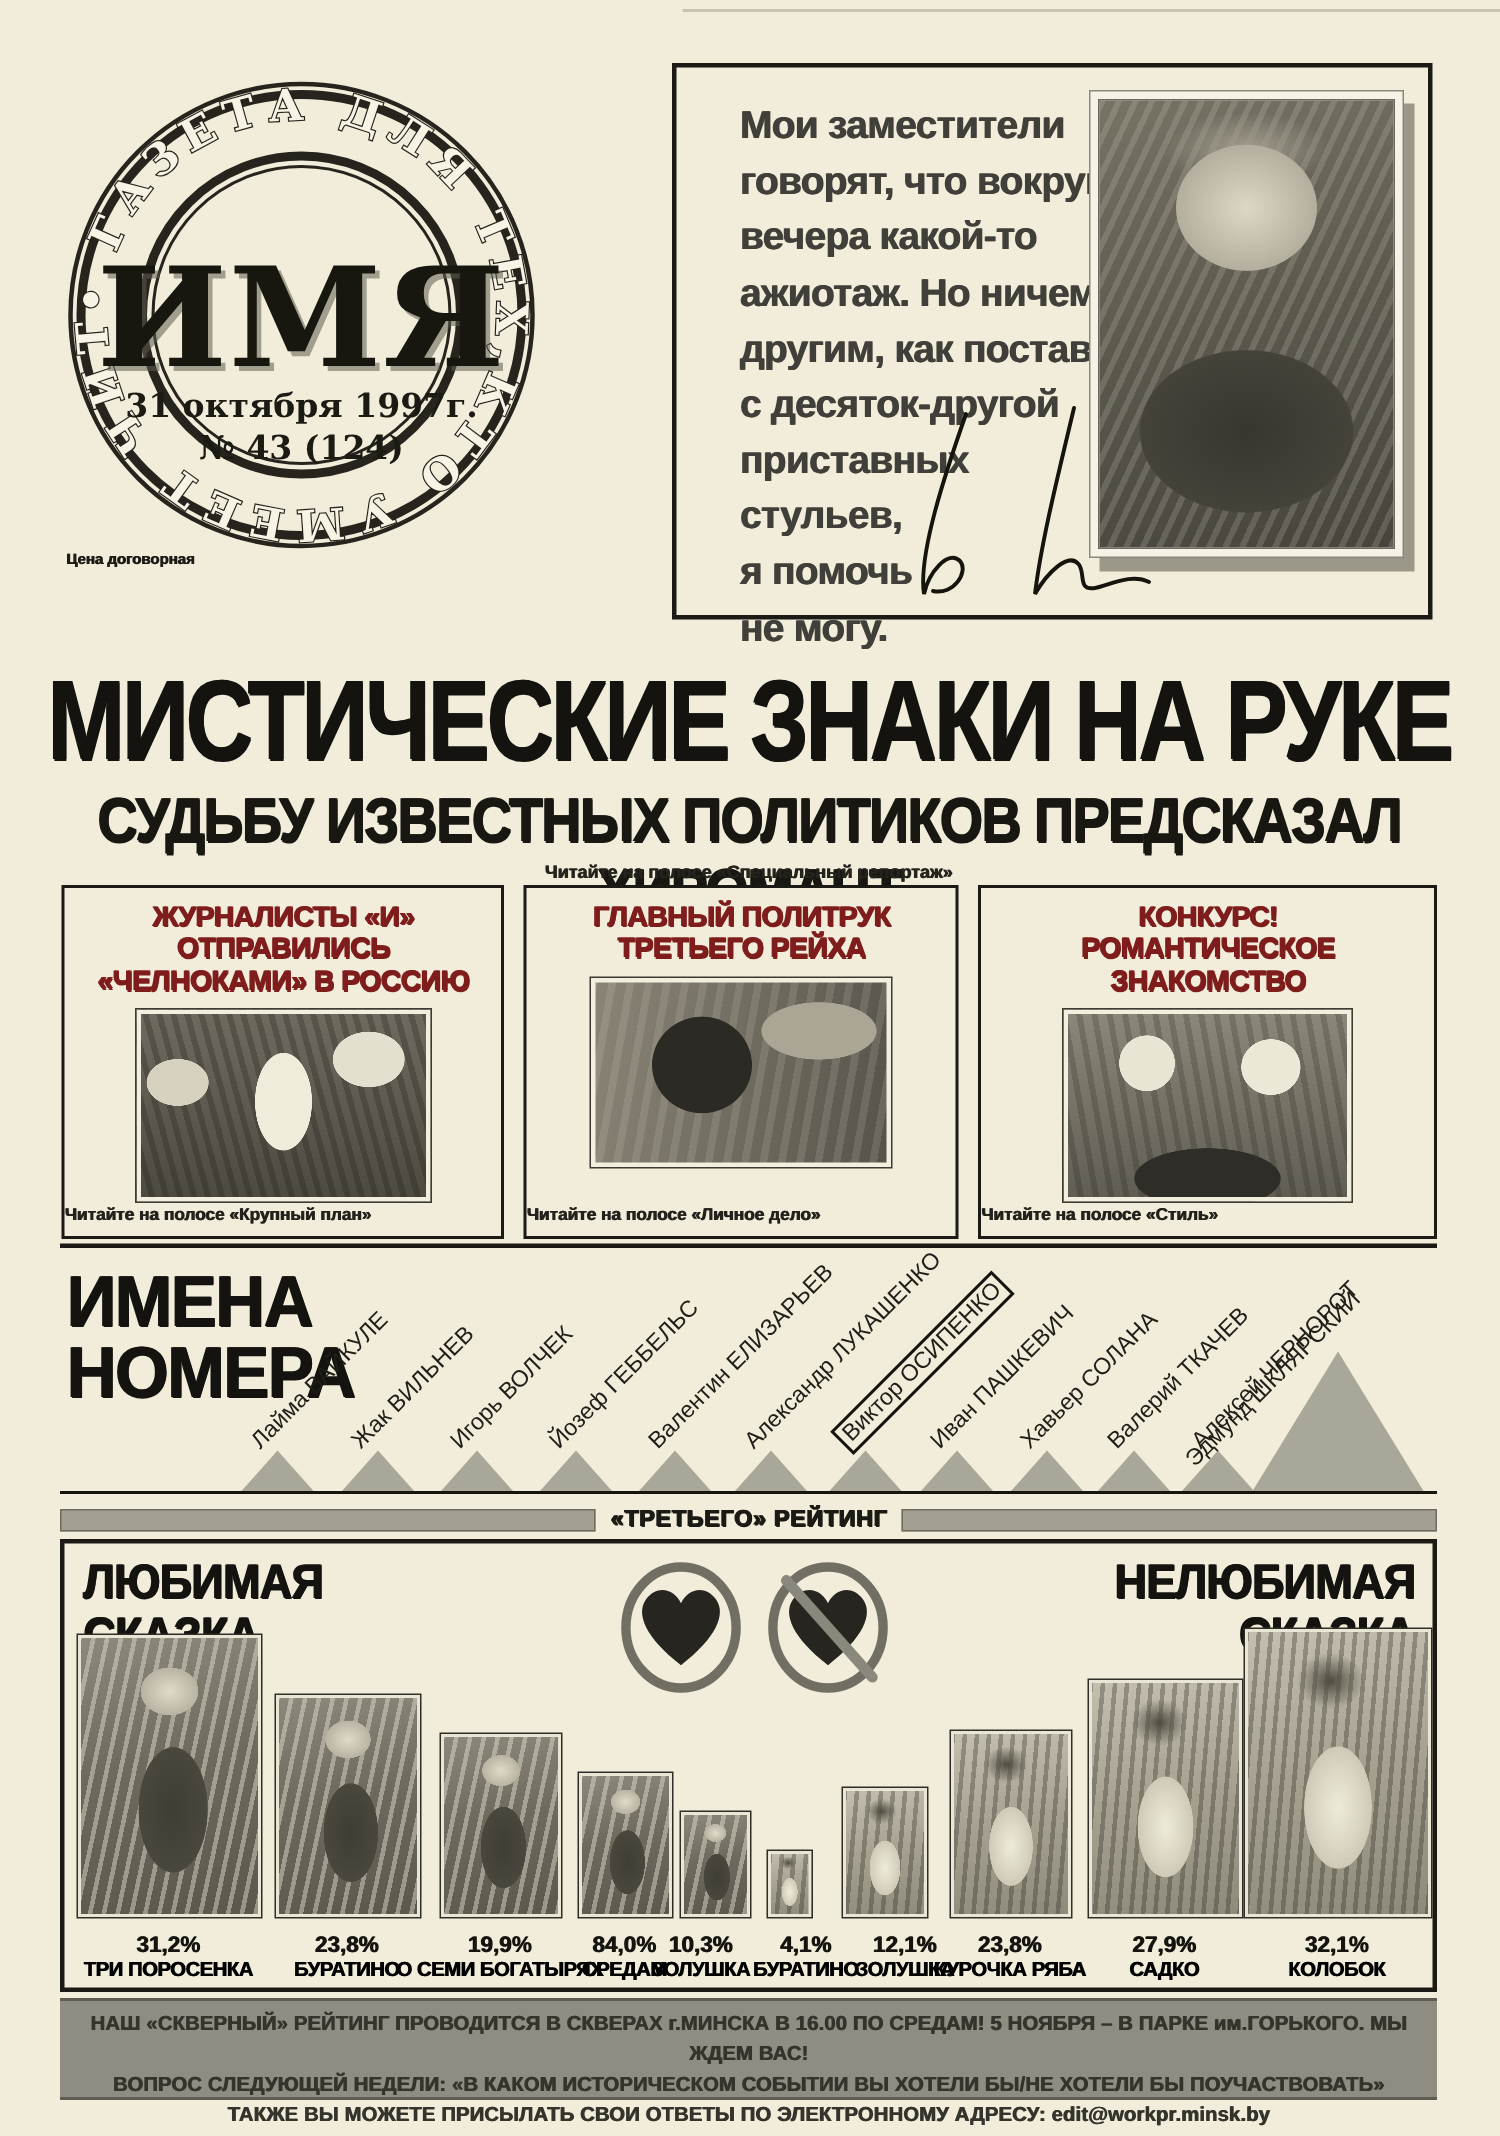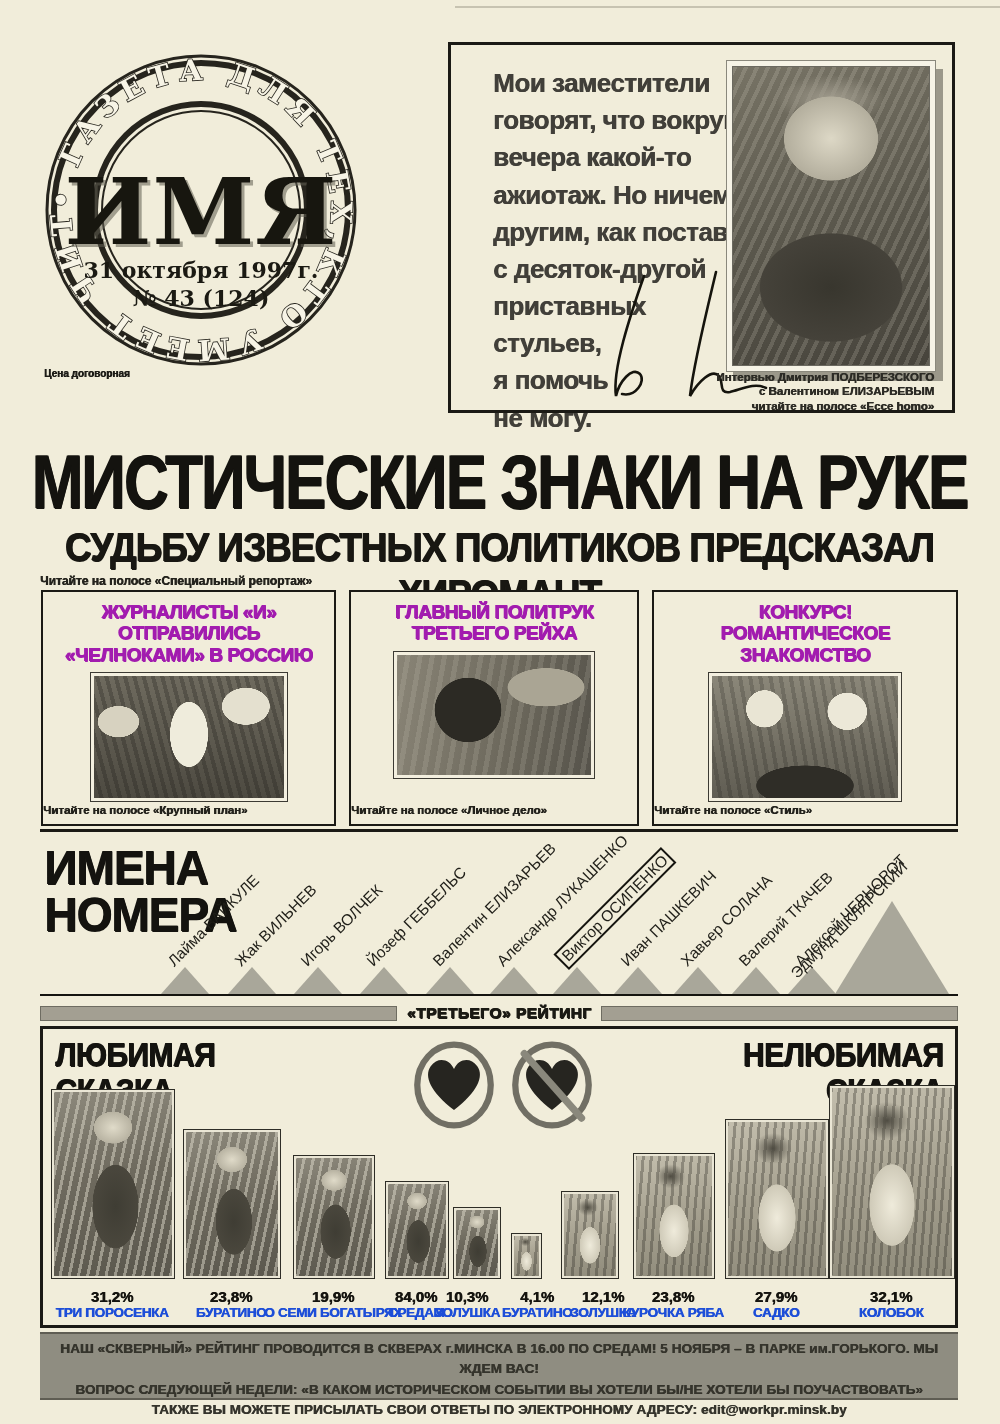--- a/index.html
+++ b/index.html
@@ -21,26 +21,26 @@
     radial-gradient(40% 12% at 50% 11%, #a29d8f 0%, rgba(0,0,0,0) 70%),
     radial-gradient(60% 30% at 50% 74%, #38362e 0%, #45423a 60%, rgba(0,0,0,0) 61%),
     repeating-linear-gradient(115deg, rgba(222,217,202,.18) 0 4px, rgba(0,0,0,0) 4px 10px),
     linear-gradient(165deg,#777365 0%,#5b584d 50%,#47443c 100%);}
   .photo-cap{right:18px;top:325px;width:280px;text-align:right;font-size:11.5px;line-height:1.25;color:#2c2b25;}
   
   .head-main{left:30px;top:438px;width:938px;text-align:center;font-size:62px;letter-spacing:-2px;
              transform:scaleY(1.22);transform-origin:50% 0;color:#14130f;}
   .head-sub{left:40px;top:524px;width:918px;text-align:center;font-size:37px;letter-spacing:-1px;
             transform:scaleY(1.12);transform-origin:50% 0;color:#181712;}
-  .kicker{left:40px;top:574px;width:918px;font-size:12px;color:#24231d;}
+  .kicker{left:40px;top:574px;width:918px;text-align:center;font-size:12px;color:#24231d;}
   
   .teasers{left:41px;top:590px;width:917px;display:flex;gap:13px;}
   .tbox{border:2px solid #1b1a15;background:#f1edda;height:236px;box-sizing:border-box;position:relative;}
   .tbox1{width:295px;}.tbox2{width:290px;}.tbox3{width:306px;}
-  .ttitle{margin-top:9px;text-align:center;font-size:19px;line-height:1.12;letter-spacing:-0.4px;color:#a21caf;}
+  .ttitle{margin-top:9px;text-align:center;font-size:19px;line-height:1.12;letter-spacing:-0.4px;color:#7f1d1d;}
   .timg{margin:7px auto 0;border:1px solid #3c3a33;background:#888474;padding:0;box-shadow:0 0 0 3px #f3efdf inset;}
   .t1img{width:196px;height:128px;background:
       radial-gradient(16% 42% at 50% 48%, #efecdc 0 60%, rgba(0,0,0,0) 61%),
       radial-gradient(22% 26% at 79% 26%, #e4e0cf 0 55%, rgba(0,0,0,0) 56%),
       radial-gradient(19% 22% at 14% 38%, #d7d2c0 0 55%, rgba(0,0,0,0) 56%),
       repeating-linear-gradient(75deg, rgba(30,28,24,.28) 0 4px, rgba(0,0,0,0) 4px 9px),
       linear-gradient(#6f6b5f,#4c4940);}
   .t2img{width:200px;height:126px;background:
       radial-gradient(30% 46% at 37% 46%, #2c2a24 0 55%, rgba(0,0,0,0) 56%),
       radial-gradient(38% 30% at 76% 28%, #aaa594 0 50%, rgba(0,0,0,0) 51%),
@@ -83,21 +83,21 @@
       radial-gradient(34% 40% at 52% 62%, #3f3d34 0%, #4a473d 55%, rgba(0,0,0,0) 56%),
       repeating-linear-gradient(102deg, rgba(230,226,210,.45) 0 3px, rgba(0,0,0,0) 3px 9px),
       linear-gradient(170deg,#8d897c 0%,#6e6a5e 45%,#5a574d 100%);}
   .tb{background:
       radial-gradient(30% 16% at 46% 18%, #4f4c42 0%, rgba(0,0,0,0) 61%),
       radial-gradient(36% 42% at 50% 62%, #efebdb 0%, #cfcab8 50%, rgba(0,0,0,0) 51%),
       repeating-linear-gradient(95deg, rgba(40,38,32,.32) 0 3px, rgba(0,0,0,0) 3px 8px),
       linear-gradient(170deg,#c4bfae 0%,#a5a08f 50%,#8e8a7a 100%);}
   .tlabel{position:absolute;bottom:5px;transform:translateX(-50%);text-align:center;white-space:nowrap;}
   .pct{font-size:15px;color:#15140f;}
-  .tname{font-size:13.5px;letter-spacing:-0.3px;color:#1d4ed8;}
+  .tname{font-size:13.5px;letter-spacing:-0.3px;color:#000000;}
   
   .footer{left:40px;top:1332px;width:918px;height:68px;background:#8f8d81;border-top:2px solid #5f5d53;
           border-bottom:2px solid #5f5d53;box-sizing:border-box;text-align:center;
           padding-top:5px;color:#35342c;}
   .fline{font-size:13.5px;line-height:1.5;letter-spacing:0.1px;}
   .scanline{left:455px;top:6px;width:545px;height:2px;background:#c7c3b1;}
   svg text{font-family:"DejaVu Serif",serif;}
 </style>
 </head>
 <body>
@@ -134,23 +134,20 @@
 стульев,
 я помочь
 не могу.</div>
     <svg class="abs" style="left:115px;top:225px;" width="210" height="135" viewBox="0 0 210 135">
       <path d="M78,6 C64,46 46,100 50,126 C53,112 66,96 74,104 C80,111 70,127 56,124" fill="none" stroke="#15140d" stroke-width="2.6" stroke-linecap="round"></path>
       <path d="M150,2 C140,44 128,92 124,126 C132,112 146,98 153,106 C158,112 152,124 164,122 C174,120 188,112 200,118" fill="none" stroke="#15140d" stroke-width="2.6" stroke-linecap="round"></path>
     </svg>
     <div class="abs portrait">
       <div class="portrait-img"></div>
     </div>
-    <div class="abs photo-cap hv pre">Интервью Дмитрия ПОДБЕРЕЗСКОГО
-с Валентином ЕЛИЗАРЬЕВЫМ
-читайте на полосе «Ecce homo»</div>
   </div>
 
   <div class="abs head-main xhv">МИСТИЧЕСКИЕ ЗНАКИ НА РУКЕ</div>
   <div class="abs head-sub xhv">СУДЬБУ ИЗВЕСТНЫХ ПОЛИТИКОВ ПРЕДСКАЗАЛ ХИРОМАНТ</div>
   <div class="abs kicker hv">Читайте на полосе «Специальный репортаж»</div>
 
   <div class="abs teasers">
     <div class="tbox tbox1">
       <div class="ttitle xhv pre">ЖУРНАЛИСТЫ «И» ОТПРАВИЛИСЬ
 «ЧЕЛНОКАМИ» В РОССИЮ</div>

